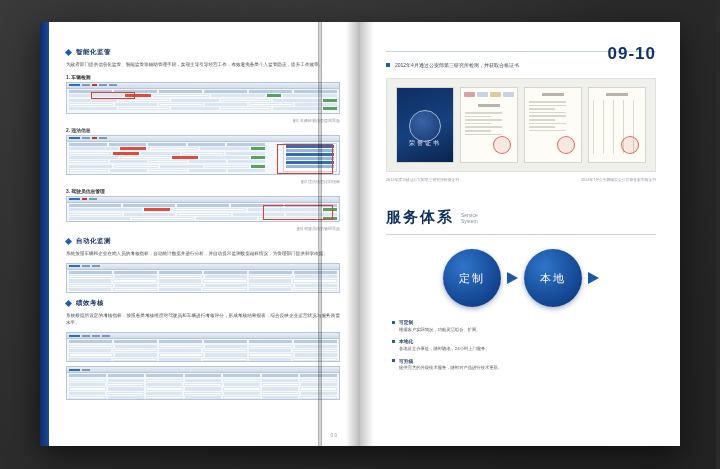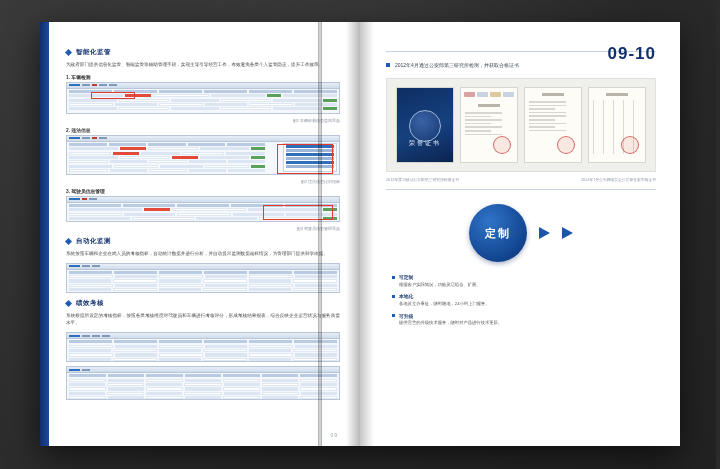--- a/index.html
+++ b/index.html
@@ -328,23 +328,22 @@
     margin-top: 5px;
     font-size: 3.8px;
     color: #8d95a2;
   }
 
   
   .flow {
     display: flex;
     align-items: center;
     justify-content: center;
-    gap: 12px;
+    gap: 6px;
     margin: 14px 0 12px 0;
-    font-weight: bold;
   }
   .circle {
     width: 58px; height: 58px;
     border-radius: 50%;
     background: radial-gradient(circle at 35% 30%, #2f74c8, #12448f 70%, #0d3272);
     color: #fff;
     display: flex;
     align-items: center;
     justify-content: center;
     font-size: 11px;
@@ -815,25 +814,33 @@
             </div>
           <div class="stamp"></div>
         </div>
       </div>
 
       <div class="cert-captions">
         <span>2012年度与移动公安部第三研究所检测证书</span>
         <span>2012年7月公为网络安全公安部备案审核证书</span>
       </div>
 
+      <div class="rt-head" style="margin-top:26px;">
+        <h2>服务体系</h2>
+        <div class="en">
+          <div>Service</div>
+          <div>System</div>
+        </div>
+      </div>
       <div class="rt-rule"></div>
 
       <div class="flow">
         <div class="circle">定制</div>
         <div class="arrow"></div>
+        <div class="circle">本地</div>
         <div class="arrow"></div>
       </div>
 
       <div class="bullets">
         <div class="bgrp">
           <div class="bt">
             <span class="sq"></span>
             <span>可定制</span>
           </div>
           <div class="bd">根据客户实际情况，功能灵活组合、扩展。</div>

